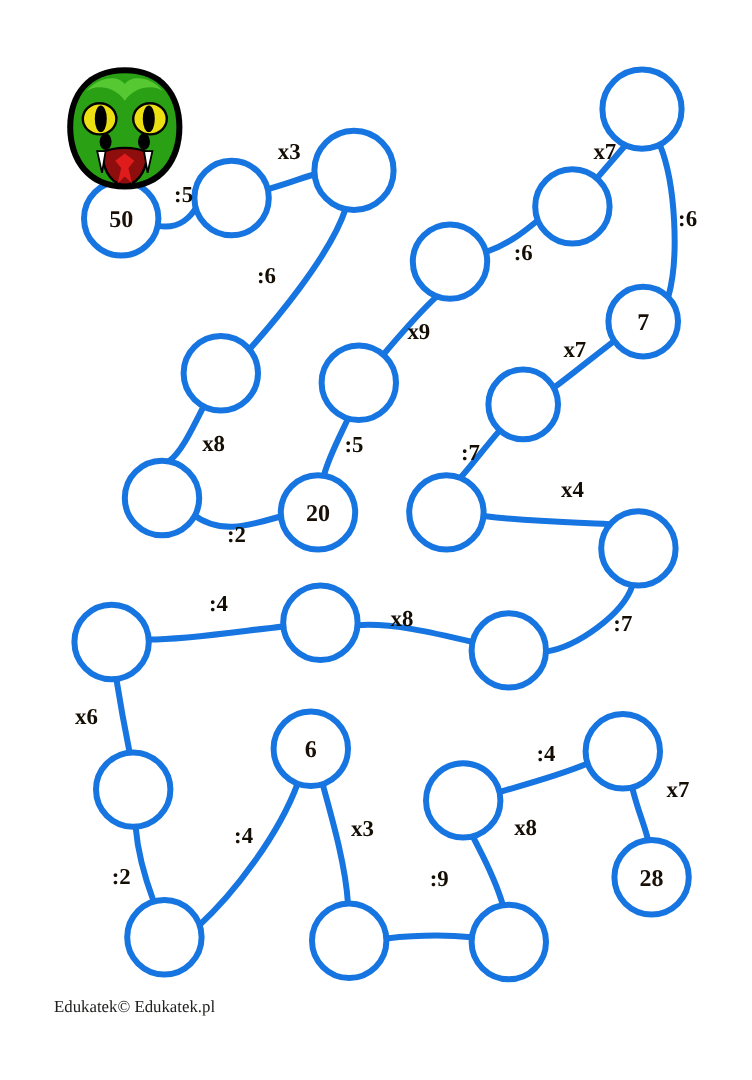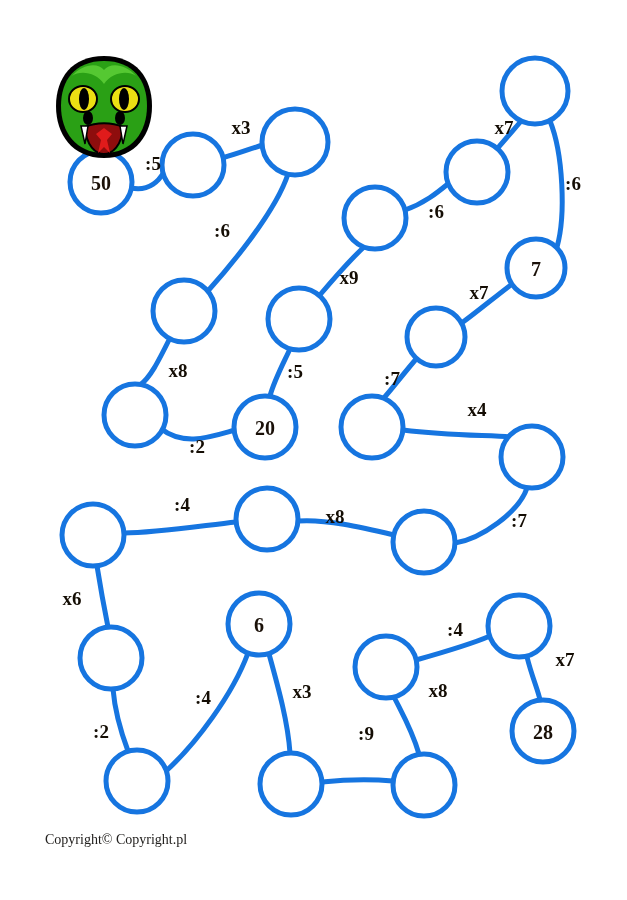--- a/index.html
+++ b/index.html
@@ -236,15 +236,15 @@
 
       <path d="M33 73 C44 68 60 68 71 73 C70 92 60 100 52 100 C44 100 34 92 33 73 Z" fill="#8e0d0d" stroke="#000000" stroke-width="2"></path>
 
       <path d="M52 74 L60 80 L55 86 L58 99 L52 93 L46 99 L49 86 L44 80 Z" fill="#e01b1b"></path>
 
       <path d="M29 72 L36 72 L33 90 Z" fill="#ffffff" stroke="#000000" stroke-width="1.5"></path>
       <path d="M68 72 L75 72 L71 90 Z" fill="#ffffff" stroke="#000000" stroke-width="1.5"></path>
     </svg>
   </div>
 
-  <div class="copyright">Copyright© Copyright.pl</div>
+  <div class="copyright">Edukatek© Edukatek.pl</div>
 
 </div>
 
 </body></html>

